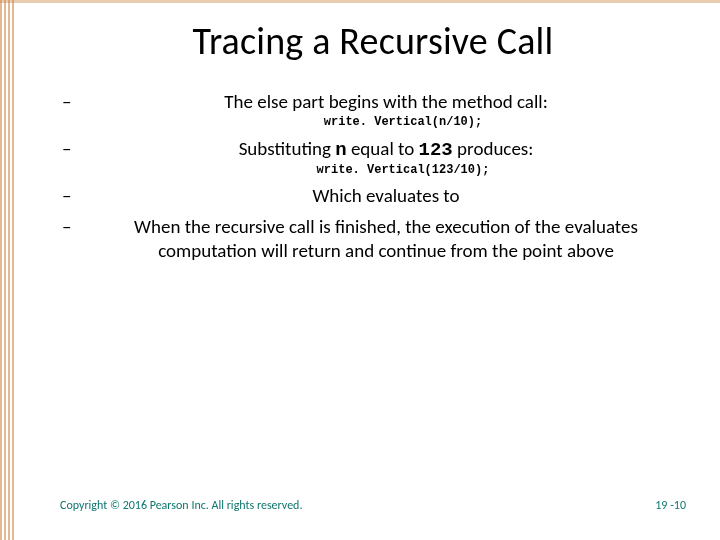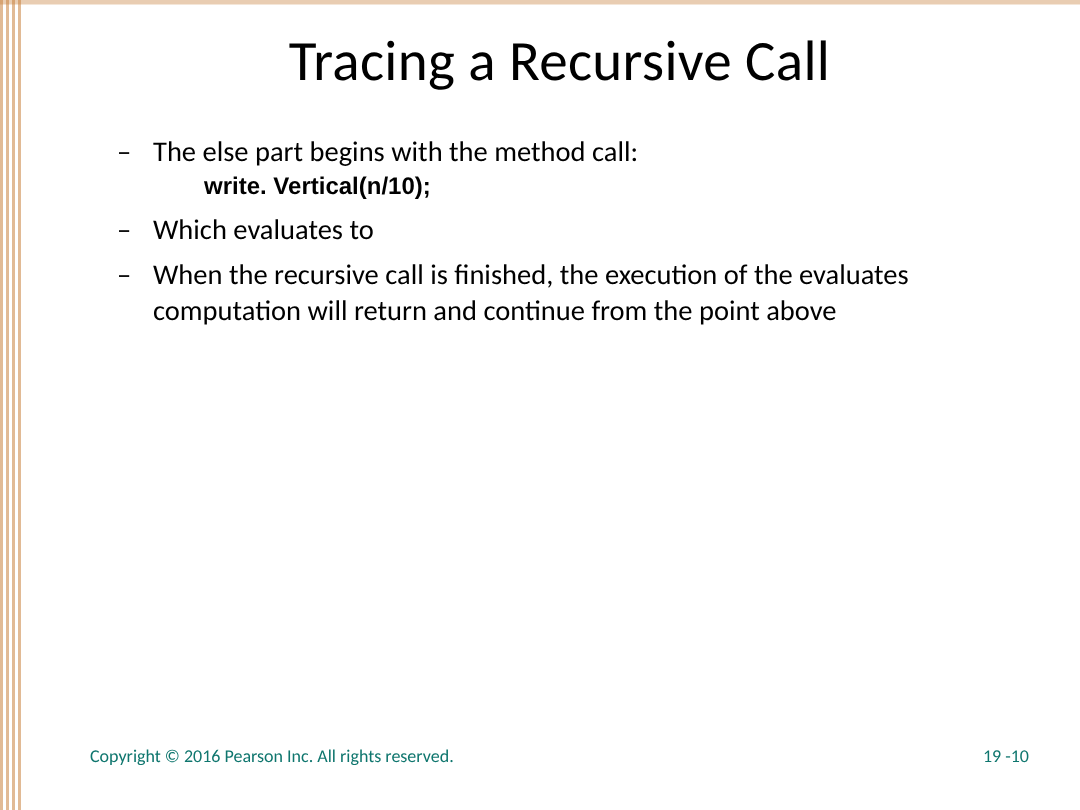--- a/index.html
+++ b/index.html
@@ -31,37 +31,37 @@
     box-sizing:border-box;
   }
   h1{
     margin:0 0 26px 0;
     text-align:center;
     font-size:38px;
     font-weight:400;
     letter-spacing:.2px;
   }
   ul.body{
-    list-style:none;margin:16px;padding:0;
-    font-size:19px;line-height:1.28;
+    list-style:none;margin:0;padding:0;
+    font-size:19px;line-height:1.28;text-align:center;
   }
   ul.body>li{
     position:relative;
     padding-left:26px;
     margin-bottom:6px;
   }
   ul.body>li::before{
     content:"–";
     position:absolute;left:2px;top:0;
     font-size:19px;
   }
   .code{
-    font-family:Liberation Sans, sans-serif;
+    font-family:Liberation Mono, monospace;
     font-weight:bold;
-    font-size:16px;
+    font-size:12px;
   }
   .indent{
     display:block;
     padding-left:34px;
     margin-top:1px;
   }
   .inline-code{
     font-family:"Courier New",monospace;
     font-weight:bold;
   }
@@ -81,20 +81,24 @@
 
   <h1>Tracing a Recursive Call</h1>
 
   <ul class="body">
 
     <li>
       <span>The else part begins with the method call:</span>
       <span class="indent code">write. Vertical(n/10);</span>
     </li>
 
+    <li>
+      <span>Substituting </span><span class="inline-code">n</span><span> equal to </span><span class="inline-code">123</span><span> produces:</span>
+      <span class="indent code">write. Vertical(123/10);</span>
+    </li>
 
     <li>
       <span>Which evaluates to</span>
     </li>
 
 
     <li>
       <span>When the recursive call is finished, the execution of the evaluates computation will return and continue from the point above</span>
     </li>
 

